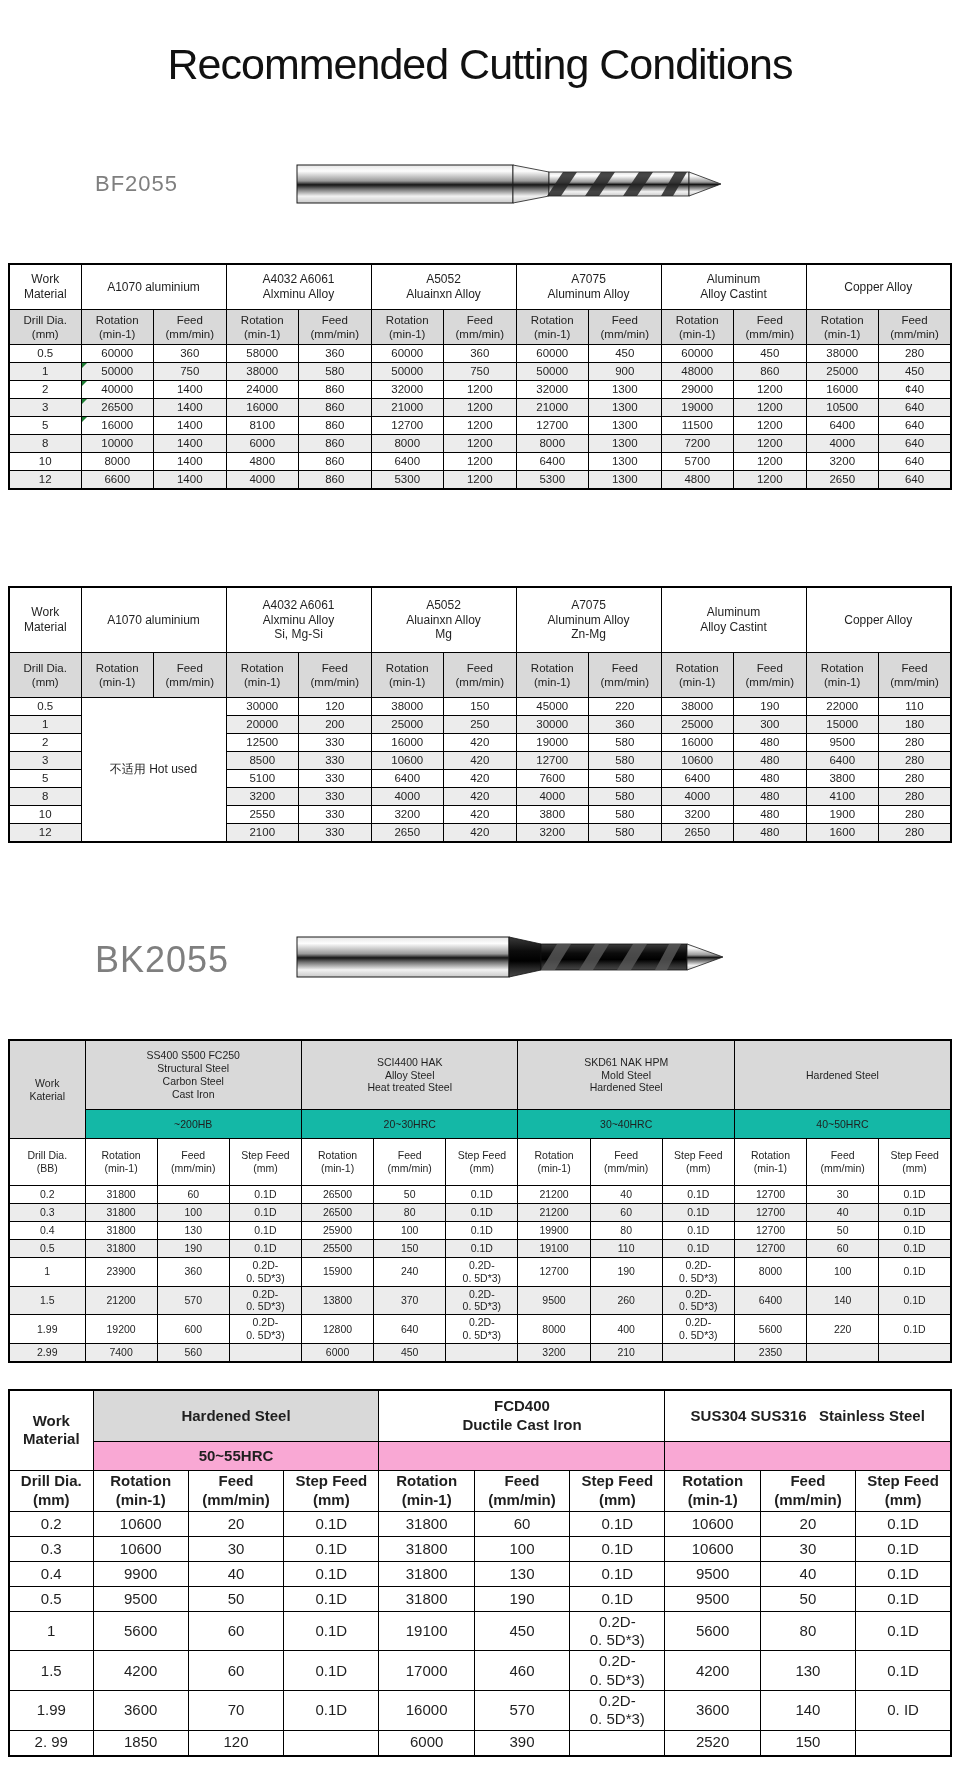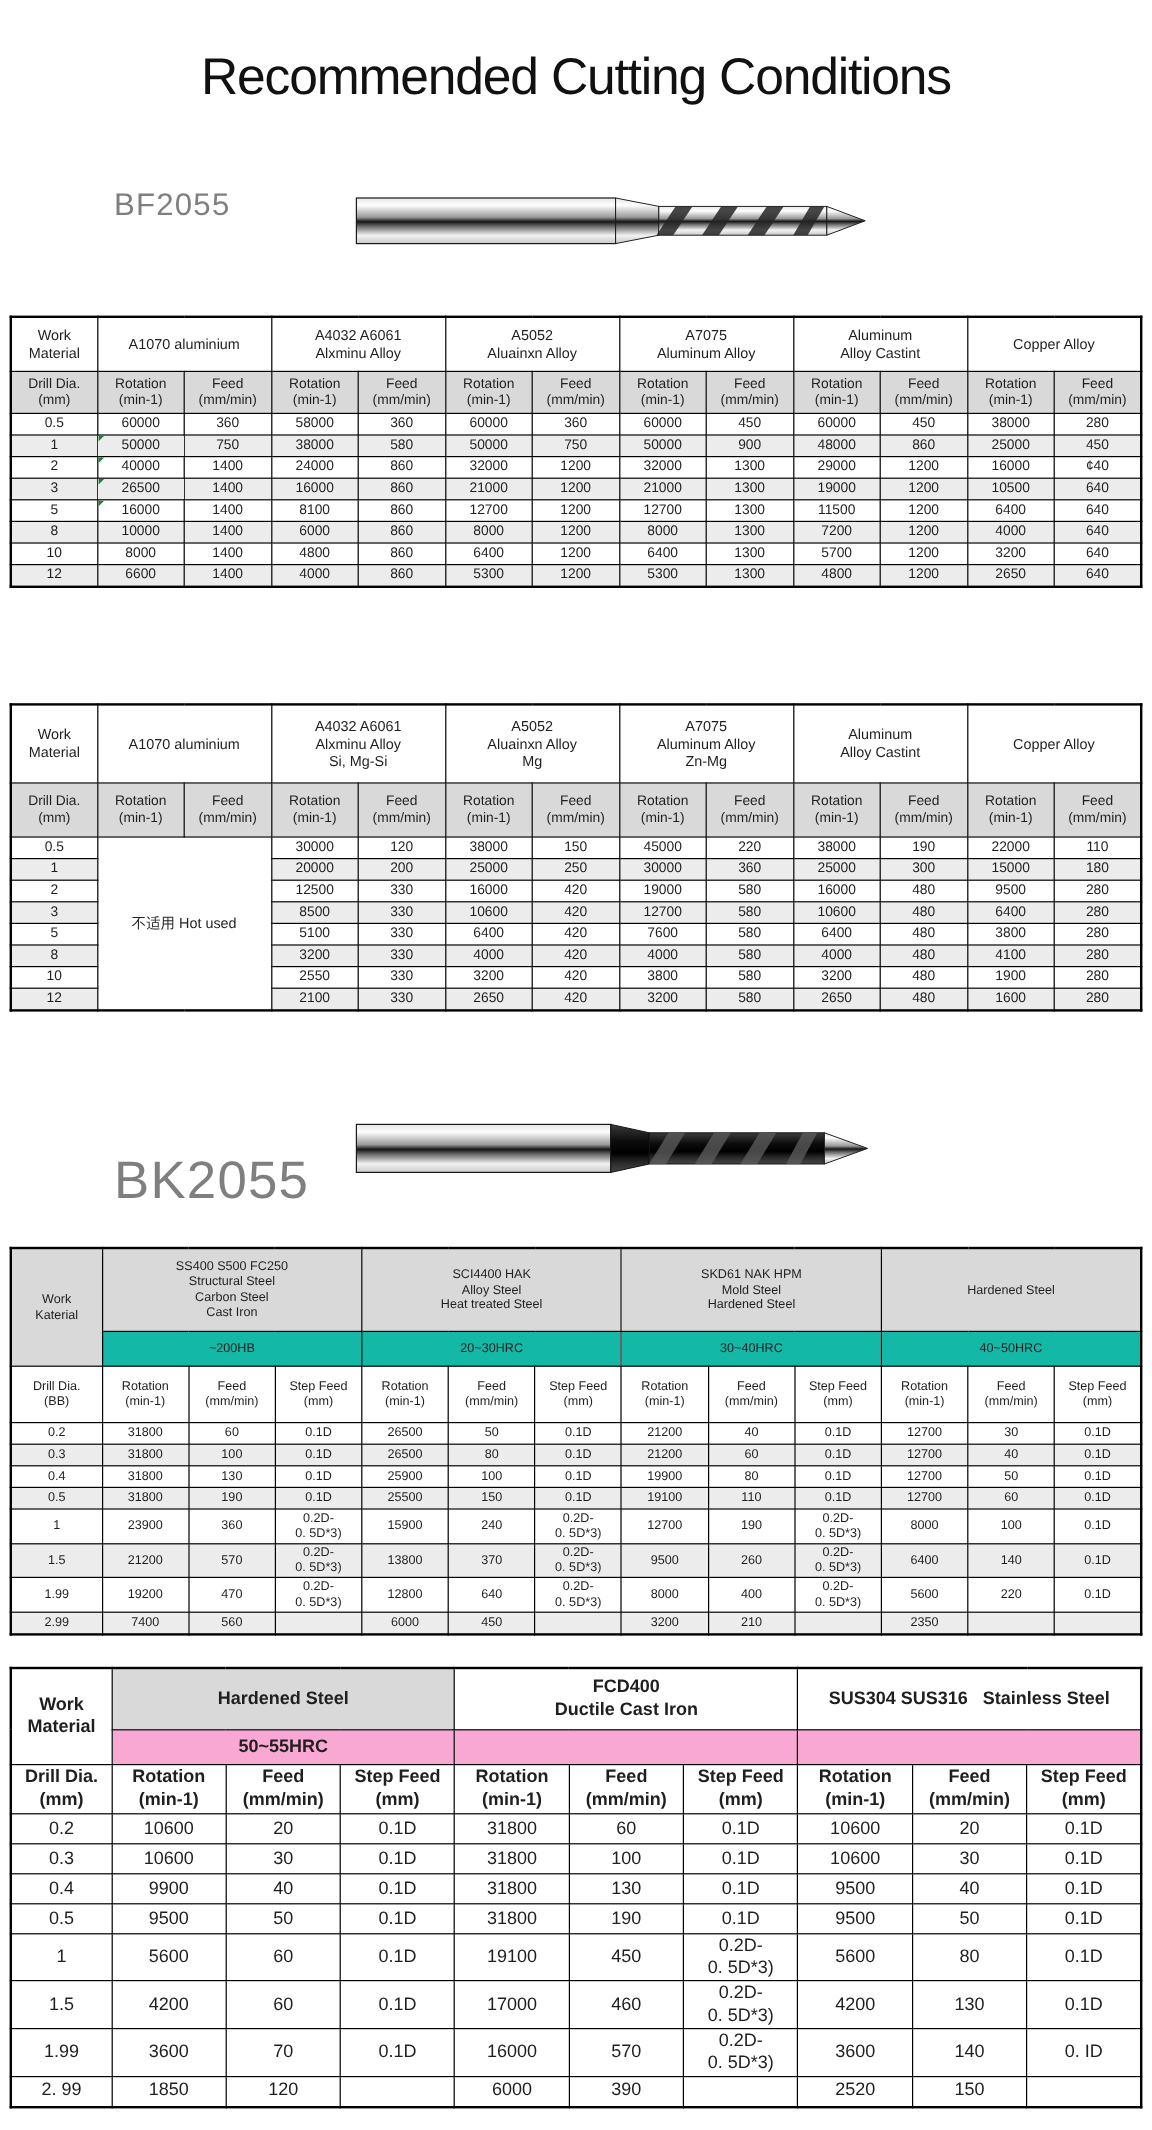--- a/index.html
+++ b/index.html
@@ -3,22 +3,22 @@
 <meta charset="utf-8">
 <style>
   html,body{margin:0;padding:0;background:#fff;}
   body{width:960px;height:1775px;overflow:hidden;font-family:"Liberation Sans",sans-serif;color:#1f1f1f;position:relative;}
 
   .page-title{margin:40px 0 0 0;text-align:center;font-size:43px;font-weight:normal;letter-spacing:-1px;color:#111;}
 
   .section{position:relative;height:96px;}
   .section.bf{margin-top:50px;}
   .section.bk{margin-top:70px;}
-  .model-label{position:absolute;left:95px;top:16px;color:#7f7f7f;font-size:26px;letter-spacing:1px;}
-  .section.bk .model-label{font-size:44px;top:26px;margin-top:20px;}
+  .model-label{position:absolute;left:95px;top:32px;color:#7f7f7f;font-size:22px;letter-spacing:1px;}
+  .section.bk .model-label{font-size:36px;top:26px;}
   .drill{position:absolute;left:295px;top:4px;}
 
   table.tbl{border-collapse:collapse;table-layout:fixed;width:944px;margin-left:8px;border:2px solid #000;}
   .tbl th,.tbl td{border:1px solid #000;text-align:center;vertical-align:middle;font-weight:normal;
       white-space:pre-line;padding:1px 0;line-height:1.22;overflow:hidden;}
 
   
   #t1,#t2{font-size:11.5px;}
   #t1 col.c0,#t2 col.c0{width:72px;}
   #t1 thead tr:nth-child(1) th{height:42px;font-size:12px;background:#fff;}
@@ -643,21 +643,21 @@
         <td>260</td>
         <td>0.2D-
 0. 5D*3)</td>
         <td>6400</td>
         <td>140</td>
         <td>0.1D</td>
       </tr>
       <tr>
         <td>1.99</td>
         <td>19200</td>
-        <td>470</td>
+        <td>600</td>
         <td>0.2D-
 0. 5D*3)</td>
         <td>12800</td>
         <td>640</td>
         <td>0.2D-
 0. 5D*3)</td>
         <td>8000</td>
         <td>400</td>
         <td>0.2D-
 0. 5D*3)</td>

